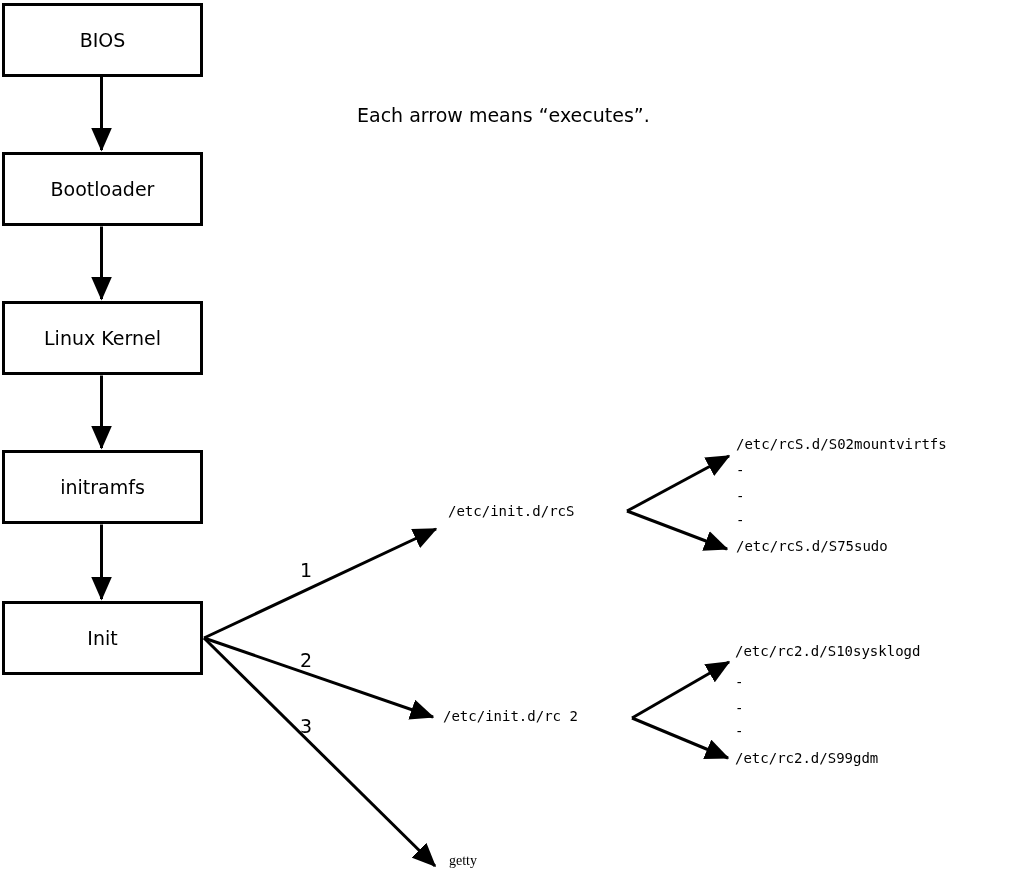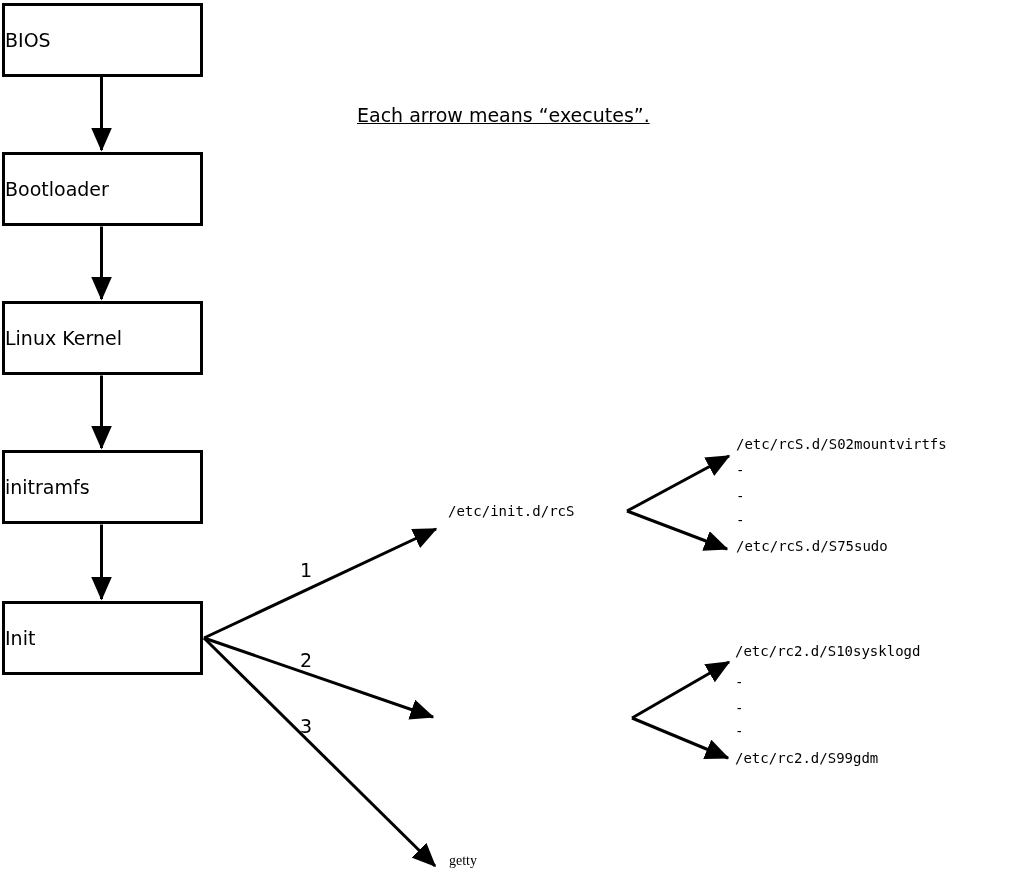--- a/index.html
+++ b/index.html
@@ -30,28 +30,28 @@
   .box {
     position: absolute;
     left: 2px;
     width: 201px;
     height: 74px;
     box-sizing: border-box;
     border: 3px solid #000000;
     background: #ffffff;
     display: flex;
     align-items: center;
+    justify-content: center;
     font-size: 19px;
   }
   .note {
     position: absolute;
     font-size: 19px;
     transform: translateY(-50%);
     white-space: nowrap;
-    text-decoration: underline;
   }
   .mono {
     position: absolute;
     font-family: "DejaVu Sans Mono", monospace;
     font-size: 14px;
     transform: translateY(-50%);
     white-space: nowrap;
   }
   .order-num {
     position: absolute;
@@ -109,20 +109,21 @@
   <div class="order-num" style="left:306px; top:660px;">2</div>
   <div class="order-num" style="left:306px; top:726px;">3</div>
 
   <div class="mono" style="left:448px; top:511px;">/etc/init.d/rcS</div>
   <div class="mono" style="left:736px; top:444px;">/etc/rcS.d/S02mountvirtfs</div>
   <div class="mono" style="left:736px; top:470px;">-</div>
   <div class="mono" style="left:736px; top:496px;">-</div>
   <div class="mono" style="left:736px; top:520px;">-</div>
   <div class="mono" style="left:736px; top:546px;">/etc/rcS.d/S75sudo</div>
 
+  <div class="mono" style="left:443px; top:716px;">/etc/init.d/rc 2</div>
   <div class="mono" style="left:735px; top:651px;">/etc/rc2.d/S10sysklogd</div>
   <div class="mono" style="left:735px; top:682px;">-</div>
   <div class="mono" style="left:735px; top:708px;">-</div>
   <div class="mono" style="left:735px; top:731px;">-</div>
   <div class="mono" style="left:735px; top:758px;">/etc/rc2.d/S99gdm</div>
 
   <div class="mono" style="left:449px; top:861px;font-family:Liberation Serif, serif;">getty</div>
 
 </div>
 

